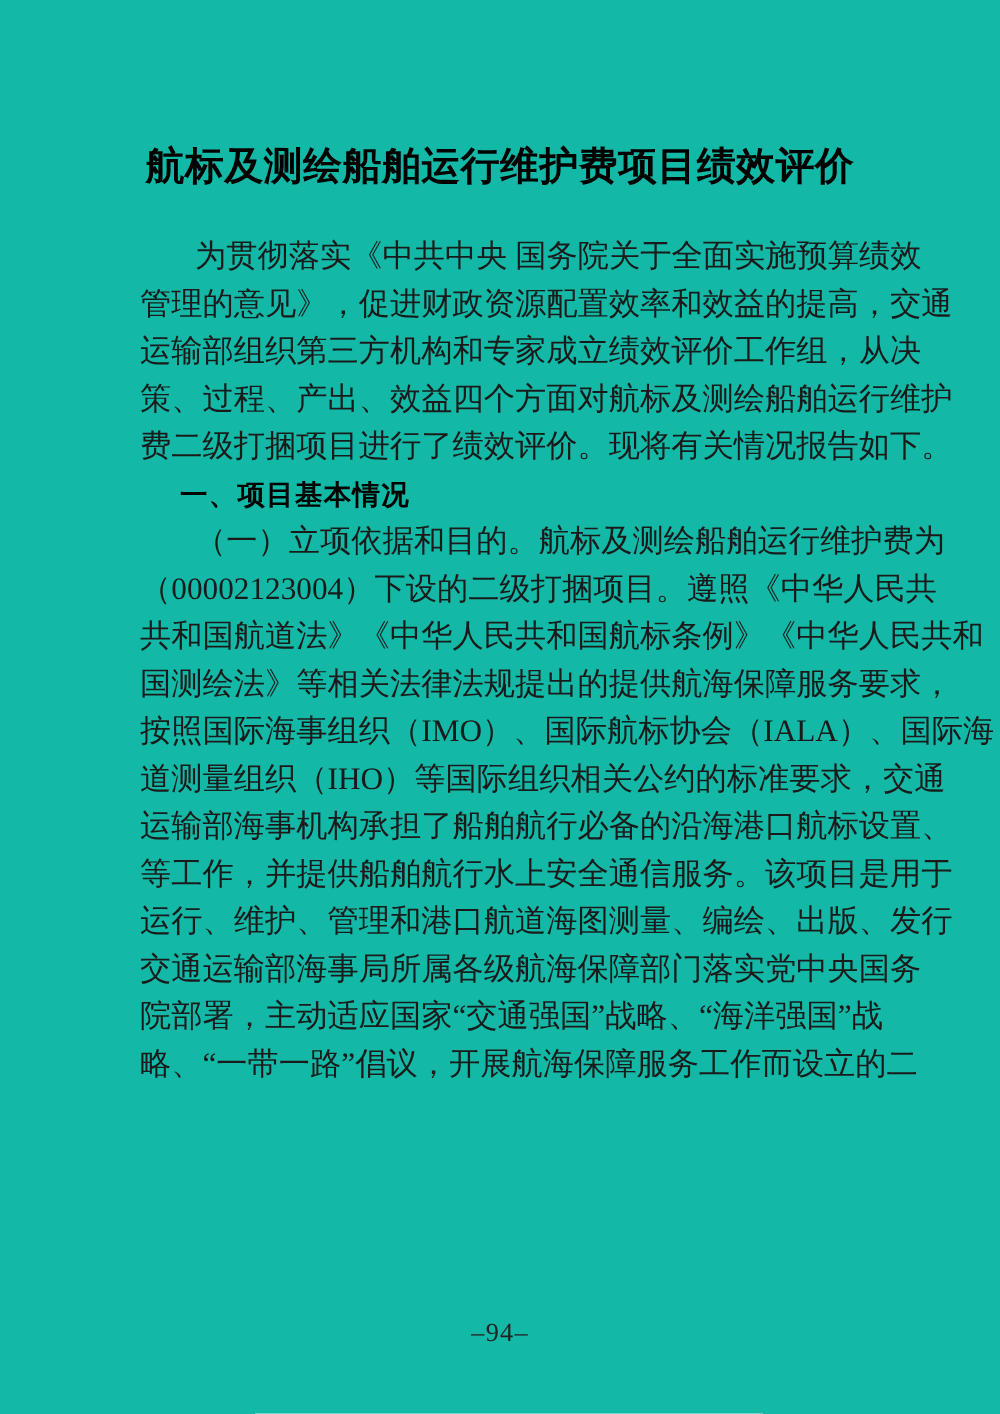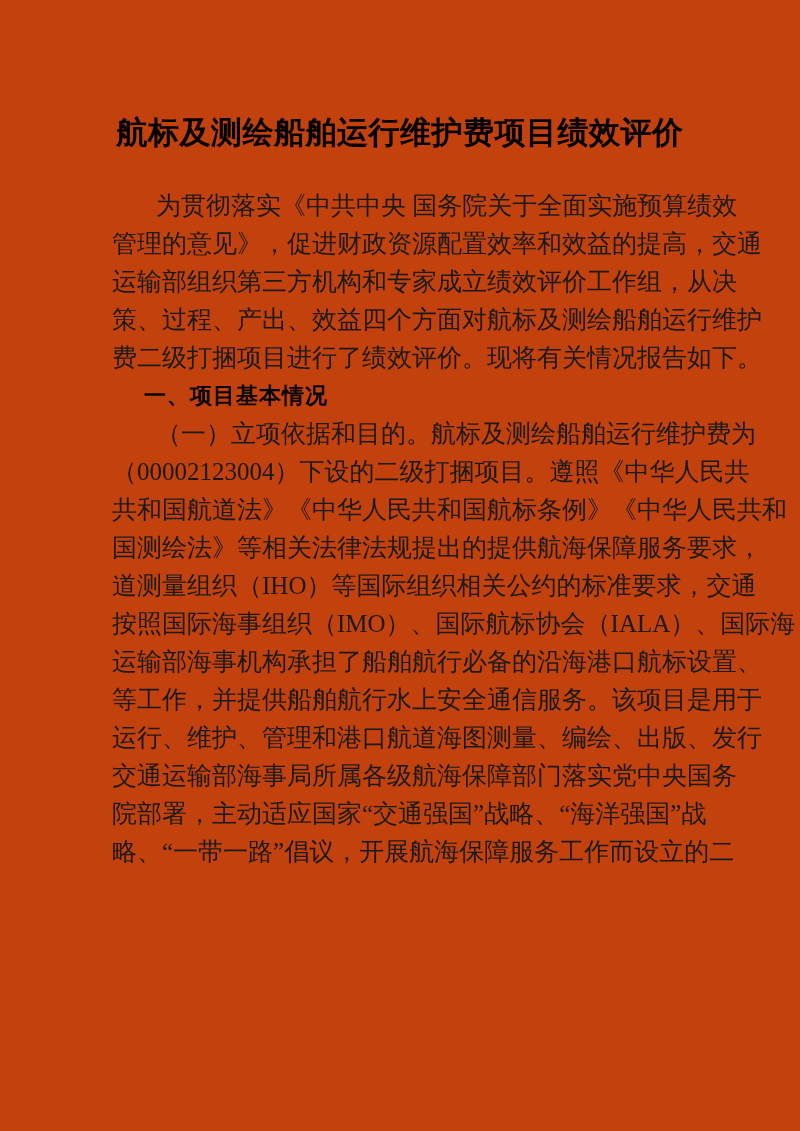--- a/index.html
+++ b/index.html
@@ -4,21 +4,21 @@
 <style>
   html, body {
     margin: 0;
     padding: 0;
     background: #ffffff;
   }
   .page {
     position: relative;
     width: 800px;
     height: 1131px;
-    background: #c2410c;
+    background: #14b8a6;
     color: #111111;
     font-family: "Liberation Serif", "DejaVu Serif", serif;
     overflow: hidden;
   }
   .content {
     position: absolute;
     left: 100px;
     top: 104px;
     width: 600px;
   }
@@ -87,25 +87,26 @@
       <div class="line">费二级打捆项目进行了绩效评价。现将有关情况报告如下。</div>
     </div>
 
     <div class="heading">一、项目基本情况</div>
 
     <div>
       <div class="line indent">（一）立项依据和目的。航标及测绘船舶运行维护费为</div>
       <div class="line">（00002123004）下设的二级打捆项目。遵照《中华人民共</div>
       <div class="line">共和国航道法》《中华人民共和国航标条例》《中华人民共和</div>
       <div class="line">国测绘法》等相关法律法规提出的提供航海保障服务要求，</div>
+      <div class="line">按照国际海事组织（IMO）、国际航标协会（IALA）、国际海</div>
       <div class="line">道测量组织（IHO）等国际组织相关公约的标准要求，交通</div>
-      <div class="line">按照国际海事组织（IMO）、国际航标协会（IALA）、国际海</div>
       <div class="line">运输部海事机构承担了船舶航行必备的沿海港口航标设置、</div>
       <div class="line">等工作，并提供船舶航行水上安全通信服务。该项目是用于</div>
       <div class="line">运行、维护、管理和港口航道海图测量、编绘、出版、发行</div>
       <div class="line">交通运输部海事局所属各级航海保障部门落实党中央国务</div>
       <div class="line">院部署，主动适应国家“交通强国”战略、“海洋强国”战</div>
       <div class="line">略、“一带一路”倡议，开展航海保障服务工作而设立的二</div>
     </div>
 
   </div>
 
+  <div class="footer">–94–</div>
 </div>
 
 </body></html>

